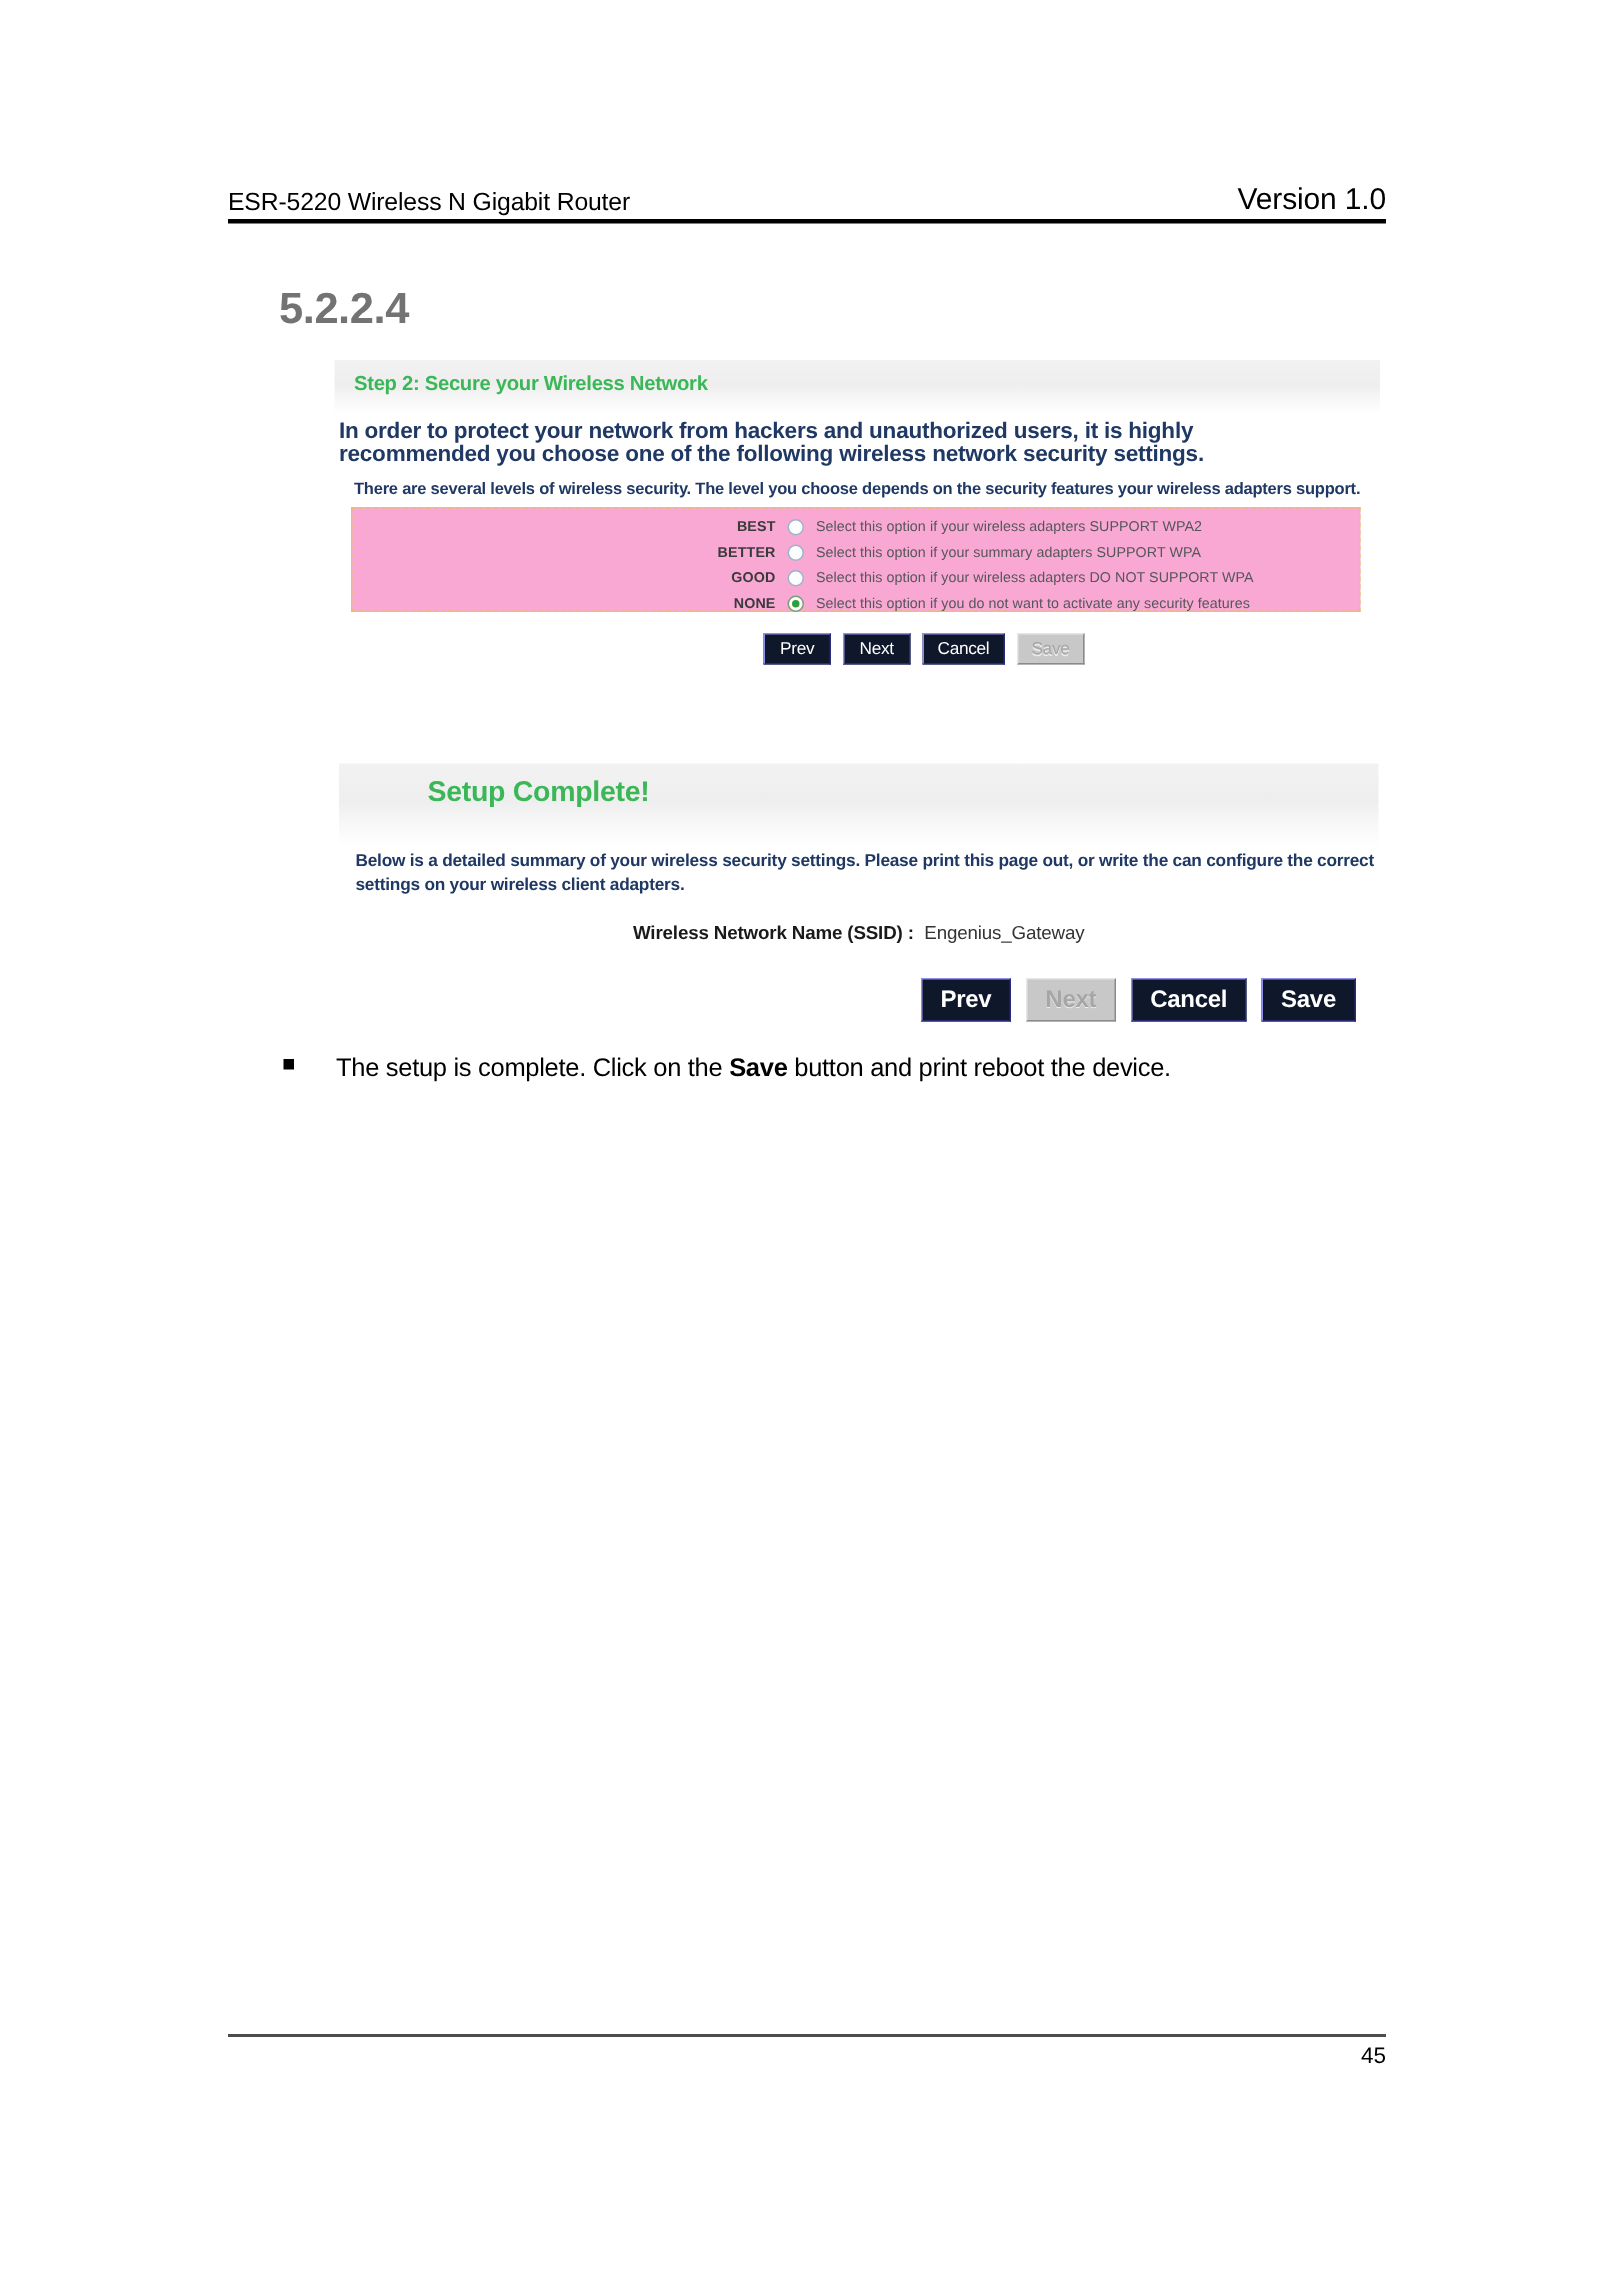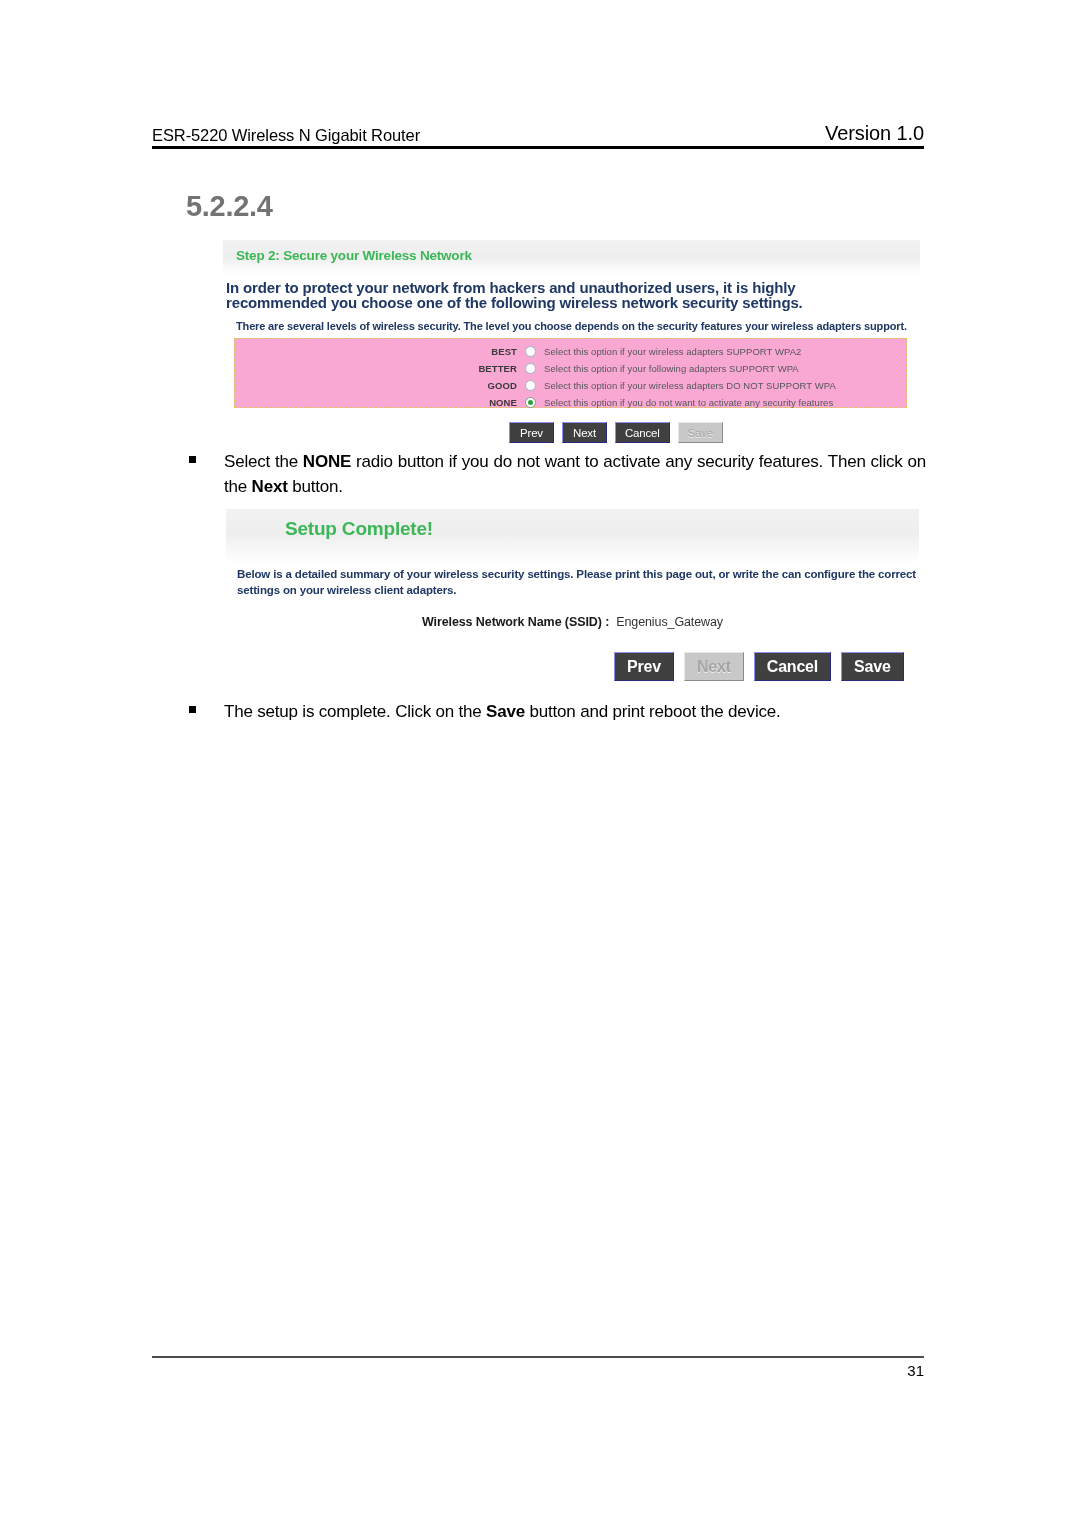--- a/index.html
+++ b/index.html
@@ -176,21 +176,21 @@
   }
 
   
   .btn-row {
     position: absolute;
     display: flex;
   }
   .ui-btn {
     font-family: "Liberation Sans", sans-serif;
     color: #ffffff;
-    background: #404040;
+    background: #0f172a;
     border-top: 1px solid #8f8fee;
     border-left: 1px solid #8f8fee;
     border-right: 1px solid #2a2a7a;
     border-bottom: 1px solid #2a2a7a;
     box-sizing: border-box;
     display: flex;
     align-items: center;
     justify-content: center;
     letter-spacing: -0.2px;
   }
@@ -362,21 +362,21 @@
 
     <div class="options-box">
       <div class="opt-row">
         <div class="opt-label">BEST</div>
         <div class="radio"></div>
         <div class="opt-desc">Select this option if your wireless adapters SUPPORT WPA2</div>
       </div>
       <div class="opt-row">
         <div class="opt-label">BETTER</div>
         <div class="radio"></div>
-        <div class="opt-desc">Select this option if your following adapters SUPPORT WPA</div>
+        <div class="opt-desc">Select this option if your summary adapters SUPPORT WPA</div>
       </div>
       <div class="opt-row">
         <div class="opt-label">GOOD</div>
         <div class="radio"></div>
         <div class="opt-desc">Select this option if your wireless adapters DO NOT SUPPORT WPA</div>
       </div>
       <div class="opt-row">
         <div class="opt-label">NONE</div>
         <div class="radio checked"></div>
         <div class="opt-desc">Select this option if you do not want to activate any security features</div>
@@ -384,24 +384,20 @@
     </div>
 
     <div class="btn-row" id="btnrow-1">
       <div class="ui-btn">Prev</div>
       <div class="ui-btn">Next</div>
       <div class="ui-btn">Cancel</div>
       <div class="ui-btn disabled">Save</div>
     </div>
   </div>
 
-  <div class="bullet-block" id="bullet-none">
-    <div class="marker"><span></span></div>
-    <div class="text"><span>Select the </span><b>NONE</b><span> radio button if you do not want to activate any security features. Then click on the </span><b>Next</b><span> button.</span></div>
-  </div>
 
   <div class="ui-panel" id="panel-complete">
     <div class="band panel-band"></div>
     <div class="panel-title">Setup Complete!</div>
     <div class="panel-body-text para1">Below is a detailed summary of your wireless security settings. Please print this page out, or write the can configure the correct settings on your wireless client adapters.</div>
 
     <div class="ssid-row">
       <div class="ssid-label">Wireless Network Name (SSID) :</div>
       <div class="ssid-value">Engenius_Gateway</div>
     </div>
@@ -413,15 +409,15 @@
       <div class="ui-btn">Save</div>
     </div>
   </div>
 
   <div class="bullet-block" id="bullet-save">
     <div class="marker"><span></span></div>
     <div class="text"><span>The setup is complete. Click on the </span><b>Save</b><span> button and print reboot the device.</span></div>
   </div>
 
   <div class="footer-rule"></div>
-  <div class="footer-page">31</div>
+  <div class="footer-page">45</div>
 
 </div>
 
 </body></html>

